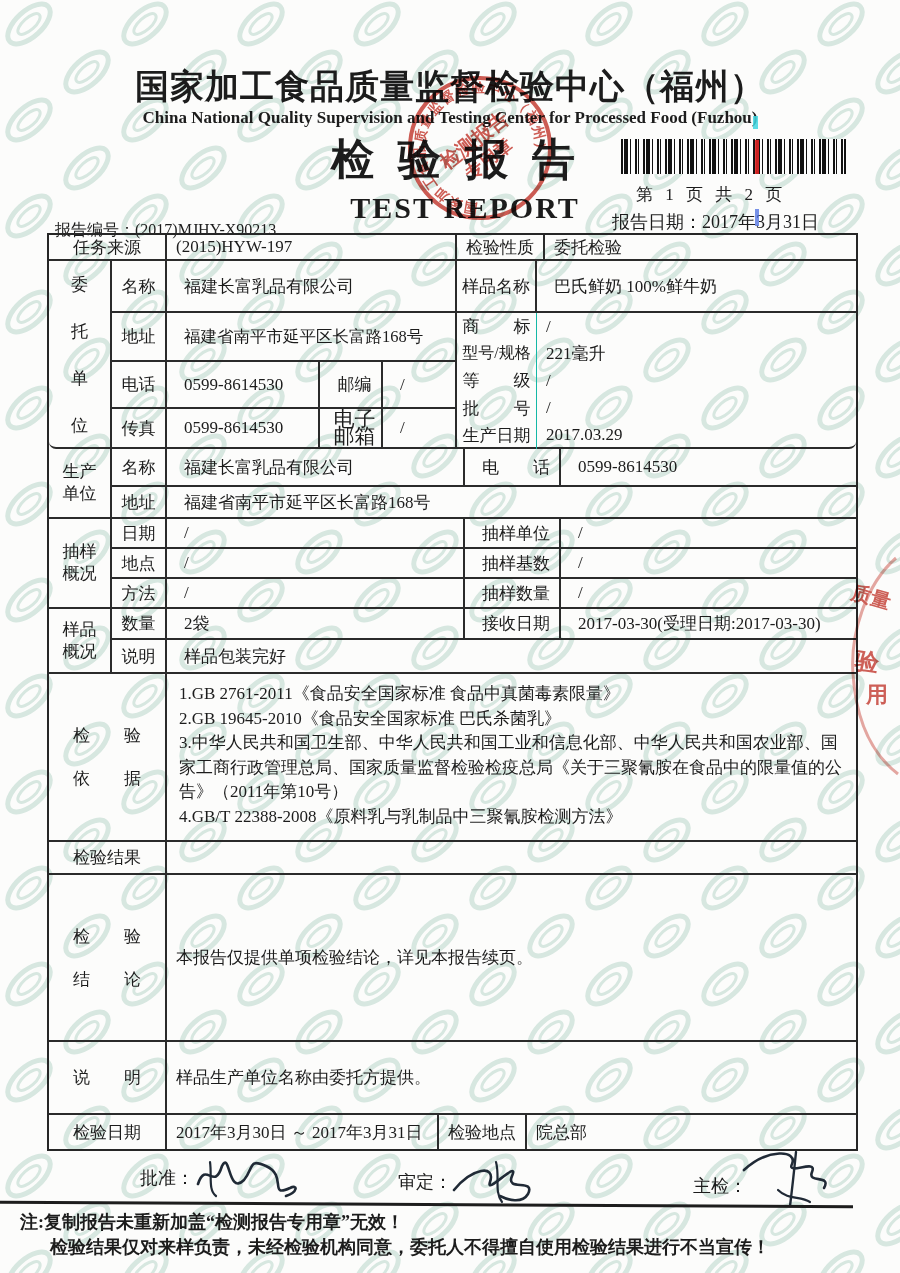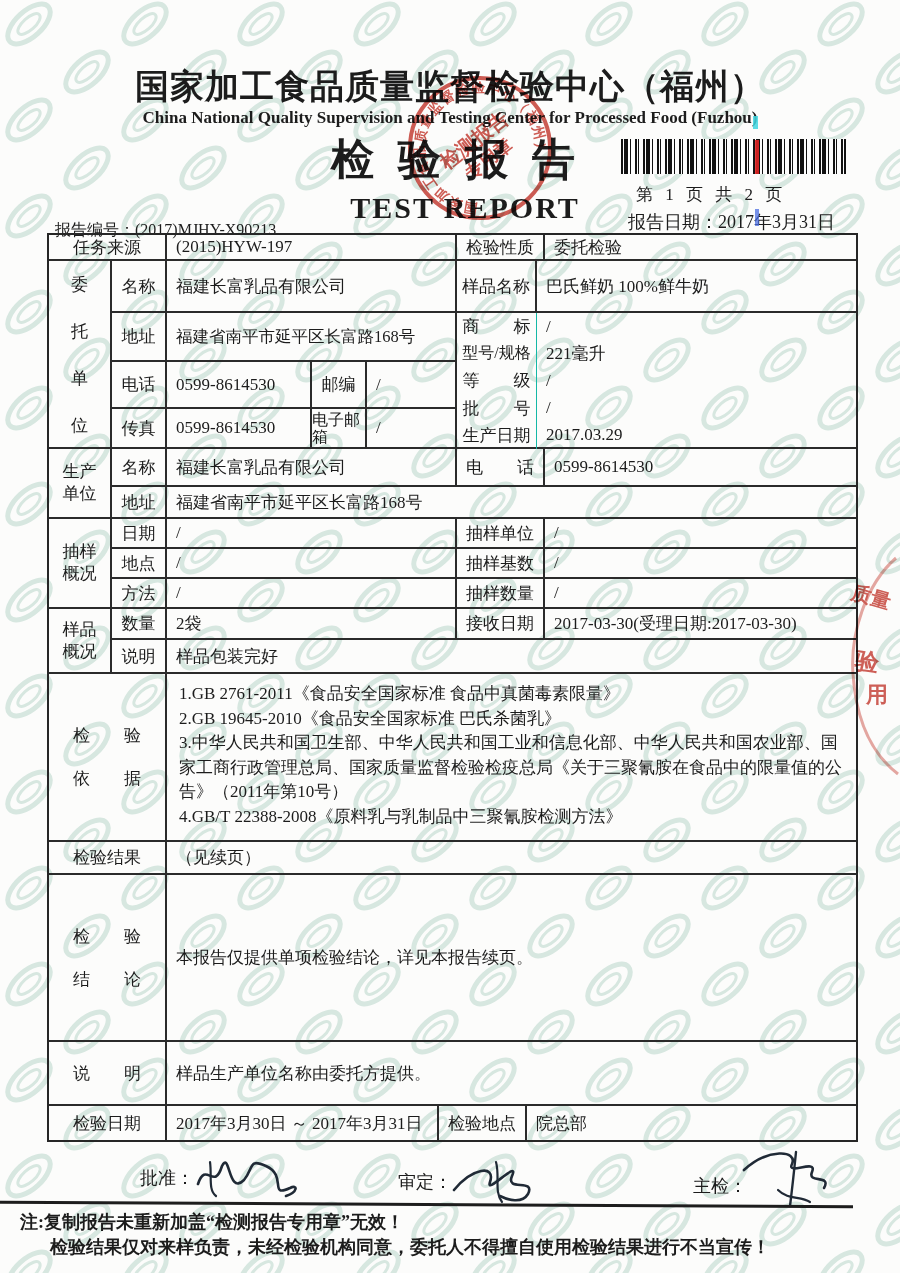--- a/index.html
+++ b/index.html
@@ -19,39 +19,39 @@
   .center-en { position:absolute; top:108px; left:0; width:100%; text-align:center;
     font-size:17px; font-weight:bold; }
   .title-cn { position:absolute; top:131px; left:255px; width:420px; text-align:center;
     font-size:43px; font-weight:bold; letter-spacing:24px; white-space:nowrap; }
   .title-en { position:absolute; top:191px; left:255px; width:420px; text-align:center;
     font-size:30px; font-weight:bold; letter-spacing:2px; }
   .barcode { position:absolute; left:621px; top:139px; width:225px; height:35px;
     background:repeating-linear-gradient(90deg,#121212 0 2px,#fdfdfd 2px 3px,#121212 3px 7px,#fdfdfd 7px 9px,#121212 9px 10px,#fdfdfd 10px 14px,#121212 14px 16px,#fdfdfd 16px 17px,#121212 17px 18px,#fdfdfd 18px 22px); }
   .pageinfo { position:absolute; left:636px; top:183px; font-size:17px; letter-spacing:4px; }
   .repno { position:absolute; left:55px; top:220px; font-size:16px; }
-  .repdate { position:absolute; left:612px; top:210px; font-size:18px;margin-left:16px; }
+  .repdate { position:absolute; left:612px; top:210px; font-size:18px; }
 
   
   .tbl { position:absolute; left:47px; top:233px; width:811px; border:2.5px solid #262626; background:transparent; }
   .sec { display:grid; border-bottom:2px solid #2b2b2b; }
   .sec:last-child { border-bottom:none; }
   .c { display:flex; align-items:center; border-right:2px solid #2b2b2b; overflow:hidden; }
   .c.last { border-right:none; }
   .lab { justify-content:center; text-align:left; }
   .val { padding-left:9px; }
   .rb { border-bottom:2px solid #2b2b2b; }
   .strip { display:flex; align-items:center; justify-content:center; border-right:2px solid #2b2b2b; }
   .vtxt { width:22px; text-align:center; word-break:break-all; line-height:47px; }
   .s2 { flex-direction:column; line-height:22px; }
   .half-l { width:345px; border-right:2px solid #2b2b2b; display:flex; flex-direction:column; }
   .half-r { flex:1; display:flex; flex-direction:column; }
-  .hrow { display:grid; }
+  .hrow { display:grid;gap:8px; }
   .grow { flex:1; }
-  .small2 { font-size:16px; line-height:17px; text-align:left; }
+  .small2 { font-size:21px; line-height:17px; text-align:center; }
   .pairgrid { display:grid; grid-template-columns:80px 1fr; flex:1; }
   .pairgrid .pl { display:flex; align-items:center; justify-content:center; border-right:1px solid #14b8a6; }
   .pairgrid .pv { display:flex; align-items:center; padding-left:9px; }
   .lab2 { flex-direction:column; gap:20px; justify-content:center; }
   .basis-body { padding:8px 10px 16px 12px; line-height:24.5px; display:block; }
   .topalign { align-items:flex-start; }
 
   
   .sig-label { position:absolute; font-size:18px; }
   .sig { position:absolute; }
@@ -100,21 +100,21 @@
 
   <div class="tbl z">
 
     <div class="sec" style="grid-template-columns:118px 290px 88px 1fr; height:26px;">
       <div class="c lab">任务来源</div>
       <div class="c val">(2015)HYW-197</div>
       <div class="c lab">检验性质</div>
       <div class="c val last">委托检验</div>
     </div>
 
-    <div class="sec" style="grid-template-columns:63px 1fr; height:188px;">
+    <div class="sec" style="grid-template-columns:63px 1fr; height:188px;border-radius:7px;">
       <div class="strip">
         <div class="vtxt">委托单位</div>
       </div>
       <div style="display:flex;">
         <div class="half-l">
           <div class="hrow rb" style="grid-template-columns:55px 1fr; height:52px;">
             <div class="c lab">名称</div>
             <div class="c val last">福建长富乳品有限公司</div>
           </div>
           <div class="hrow rb" style="grid-template-columns:55px 1fr; height:49px;">
@@ -228,32 +228,31 @@
       <div class="c last topalign basis-body">
         <div>1.GB 2761-2011《食品安全国家标准 食品中真菌毒素限量》</div>
         <div>2.GB 19645-2010《食品安全国家标准 巴氏杀菌乳》</div>
         <div>3.中华人民共和国卫生部、中华人民共和国工业和信息化部、中华人民共和国农业部、国家工商行政管理总局、国家质量监督检验检疫总局《关于三聚氰胺在食品中的限量值的公告》（2011年第10号）</div>
         <div>4.GB/T 22388-2008《原料乳与乳制品中三聚氰胺检测方法》</div>
       </div>
     </div>
 
     <div class="sec" style="grid-template-columns:118px 1fr; height:33px;">
       <div class="c lab">检验结果</div>
-      <div class="c val last">（见续页）</div>
     </div>
 
     <div class="sec" style="grid-template-columns:118px 1fr; height:167px;">
       <div class="c lab lab2">
         <span>检　　验</span>
         <span>结　　论</span>
       </div>
       <div class="c val last" style="align-items:center; padding-top:0; padding-bottom:24px;margin-top:24px;">本报告仅提供单项检验结论，详见本报告续页。</div>
     </div>
 
-    <div class="sec" style="grid-template-columns:118px 1fr; height:64px;">
+    <div class="sec" style="grid-template-columns:118px 1fr; height:73px;">
       <div class="c lab">说　　明</div>
       <div class="c val last">样品生产单位名称由委托方提供。</div>
     </div>
 
     <div class="sec" style="grid-template-columns:118px 272px 88px 1fr; height:34px;">
       <div class="c lab">检验日期</div>
       <div class="c val">2017年3月30日 ～ 2017年3月31日</div>
       <div class="c lab">检验地点</div>
       <div class="c val last">院总部</div>
     </div>

